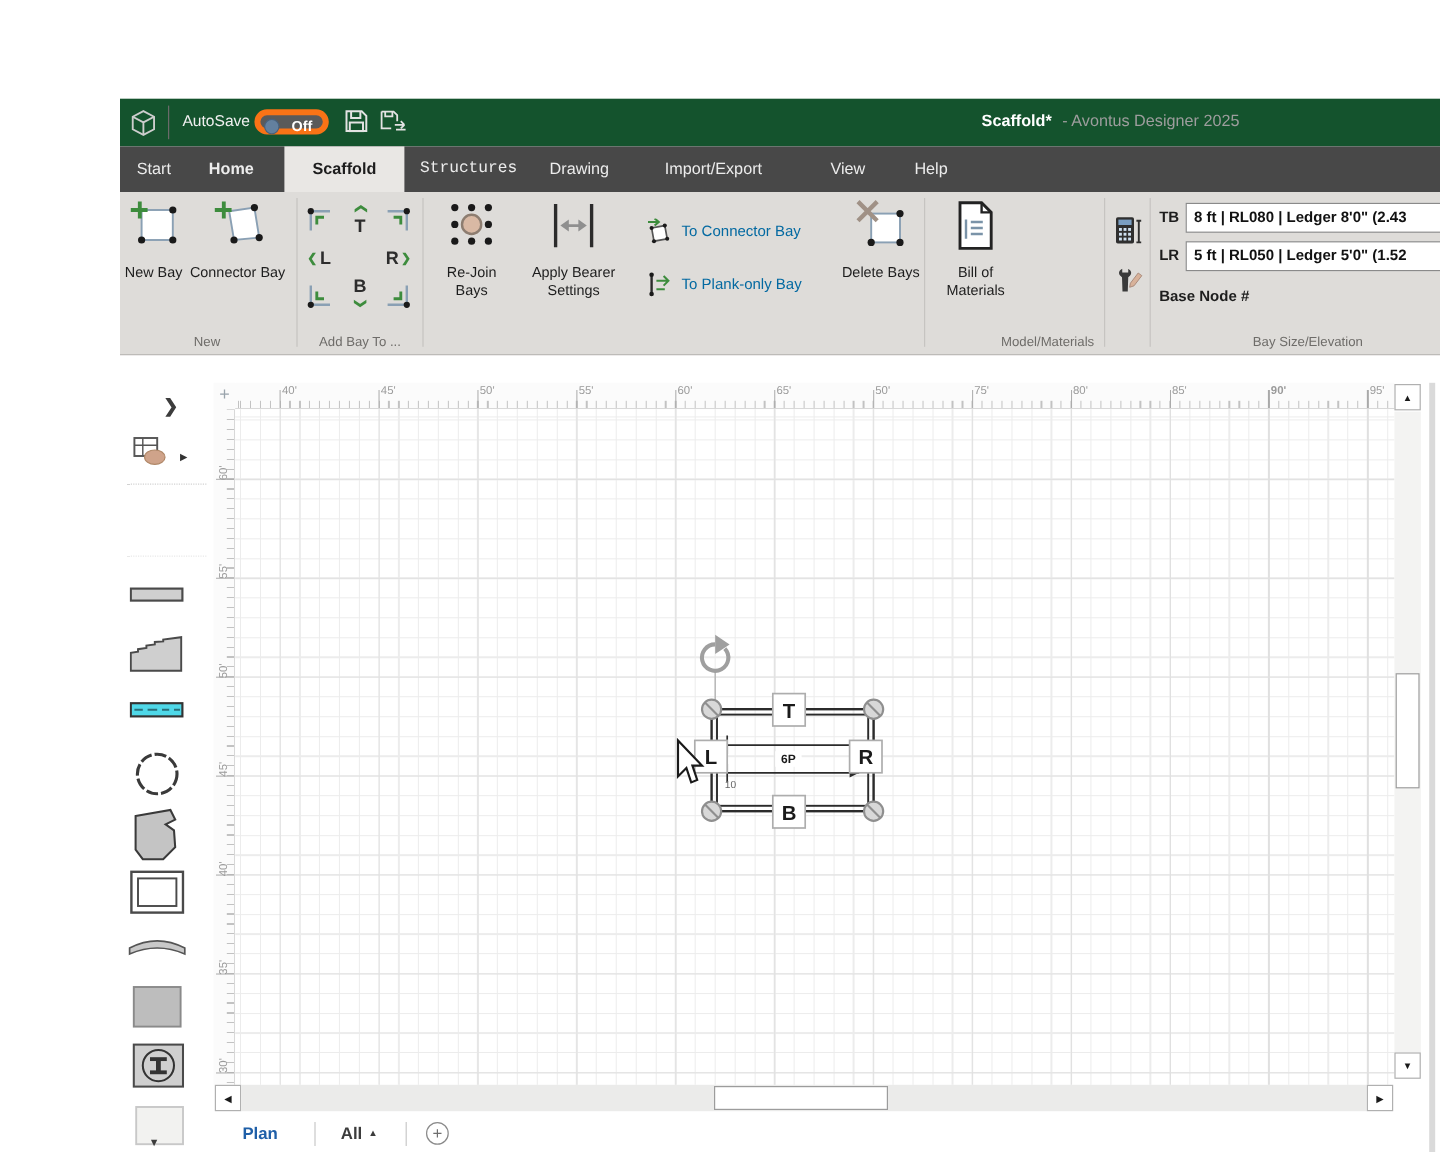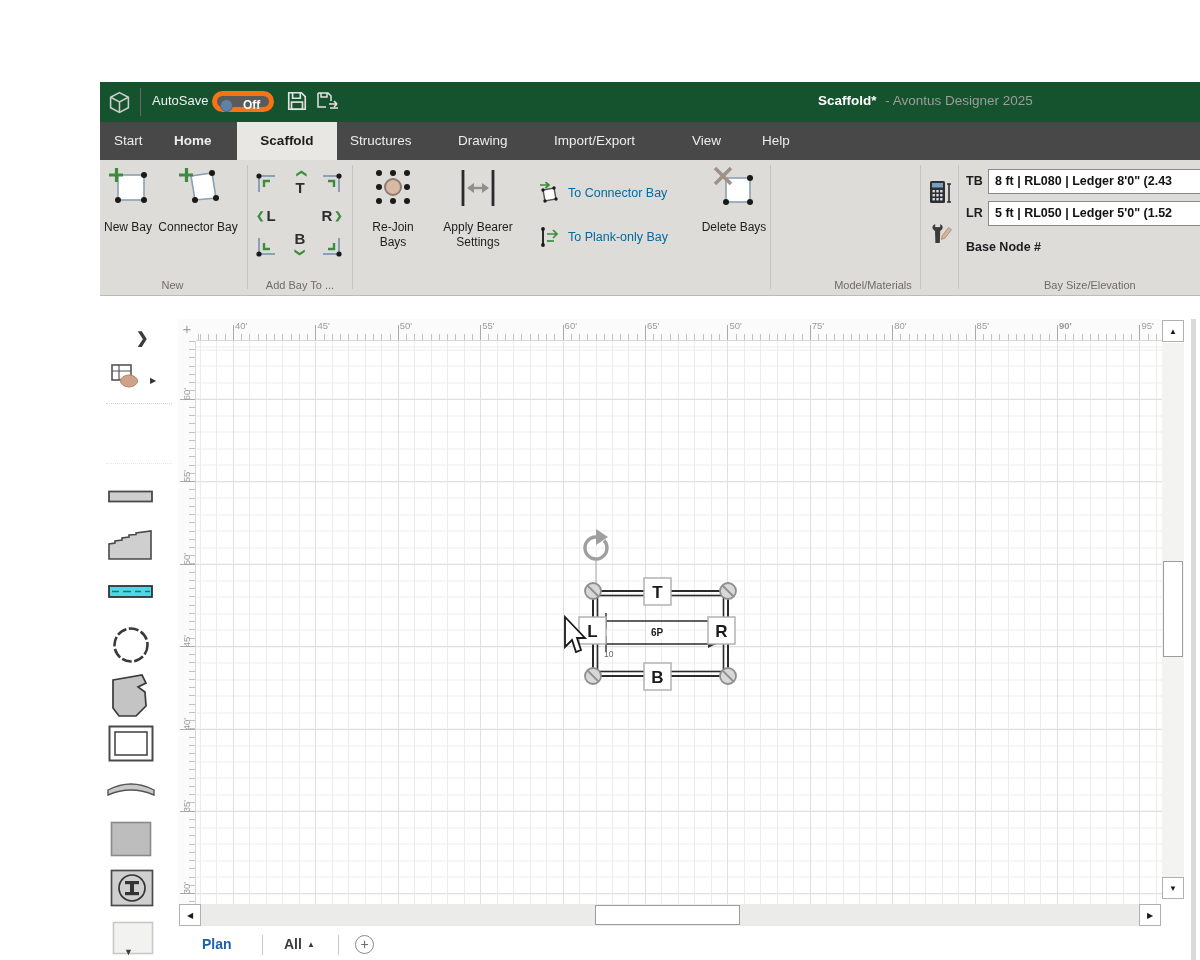--- a/index.html
+++ b/index.html
@@ -142,21 +142,21 @@
     <span class="title-text">
       <span class="doc">Scaffold*</span>
       <span class="appn">- Avontus Designer 2025</span>
     </span>
   </div>
 
   <div class="tabbar">
     <span class="tab" style="left:4px;">Start</span>
     <span class="tab bold" style="left:64px;">Home</span>
     <span class="tab active" style="left:137px; width:100px;">Scaffold</span>
-    <span class="tab" style="left:240px;">Structures</span>
+    <span class="tab" style="left:240px;font-family:Liberation Mono, monospace;">Structures</span>
     <span class="tab" style="left:348px;">Drawing</span>
     <span class="tab" style="left:444px;">Import/Export</span>
     <span class="tab" style="left:582px;">View</span>
     <span class="tab" style="left:652px;">Help</span>
   </div>
 
   <div class="ribbon">
 
     <div class="rbtn" style="left:2px; width:52px;">
       <span class="ricon">
@@ -287,20 +287,30 @@
           <circle cx="38" cy="12" r="3" fill="#1a1a1a"></circle>
             <circle cx="14" cy="36" r="3" fill="#1a1a1a"></circle>
             <circle cx="38" cy="36" r="3" fill="#1a1a1a"></circle>
           <path d="M3,2 L19,18 M19,2 L3,18" stroke="#a09186" stroke-width="3.6" fill="none"></path>
         </svg></span>
       <span>Delete Bays</span>
     </div>
 
     <div class="rsep" style="left:670px;"></div>
 
+    <div class="rbtn" style="left:678px; width:70px;">
+      <span class="ricon">
+        <svg width="42" height="44" viewBox="0 0 42 44">
+          <path d="M8,3 h18 l8,8 v30 h-26 z" fill="#fff" stroke="#222" stroke-width="2.4"></path>
+          <path d="M26,3 v8 h8" fill="none" stroke="#222" stroke-width="2"></path>
+          <path d="M13,17 v16" stroke="#7a93a8" stroke-width="2" fill="none"></path>
+          <path d="M17,19 h10 M17,24 h10 M17,29 h10" stroke="#7a93a8" stroke-width="2" fill="none"></path>
+        </svg></span>
+      <span>Bill of Materials</span>
+    </div>
     <div class="rgroup-label" style="left:700px; width:146px;">Model/Materials</div>
 
     <div class="rsep" style="left:820px;"></div>
 
     <div class="smicon" style="left:826px; top:16px;">
       <svg width="26" height="30" viewBox="0 0 26 30">
         <rect x="2" y="3" width="15" height="22" rx="1.5" fill="#2f2f2f"></rect>
         <rect x="4" y="5" width="11" height="4.5" fill="#7a9ec2"></rect>
         <g fill="#cfe0f0">
           <rect x="4.5" y="12" width="2.4" height="2.4"></rect>

